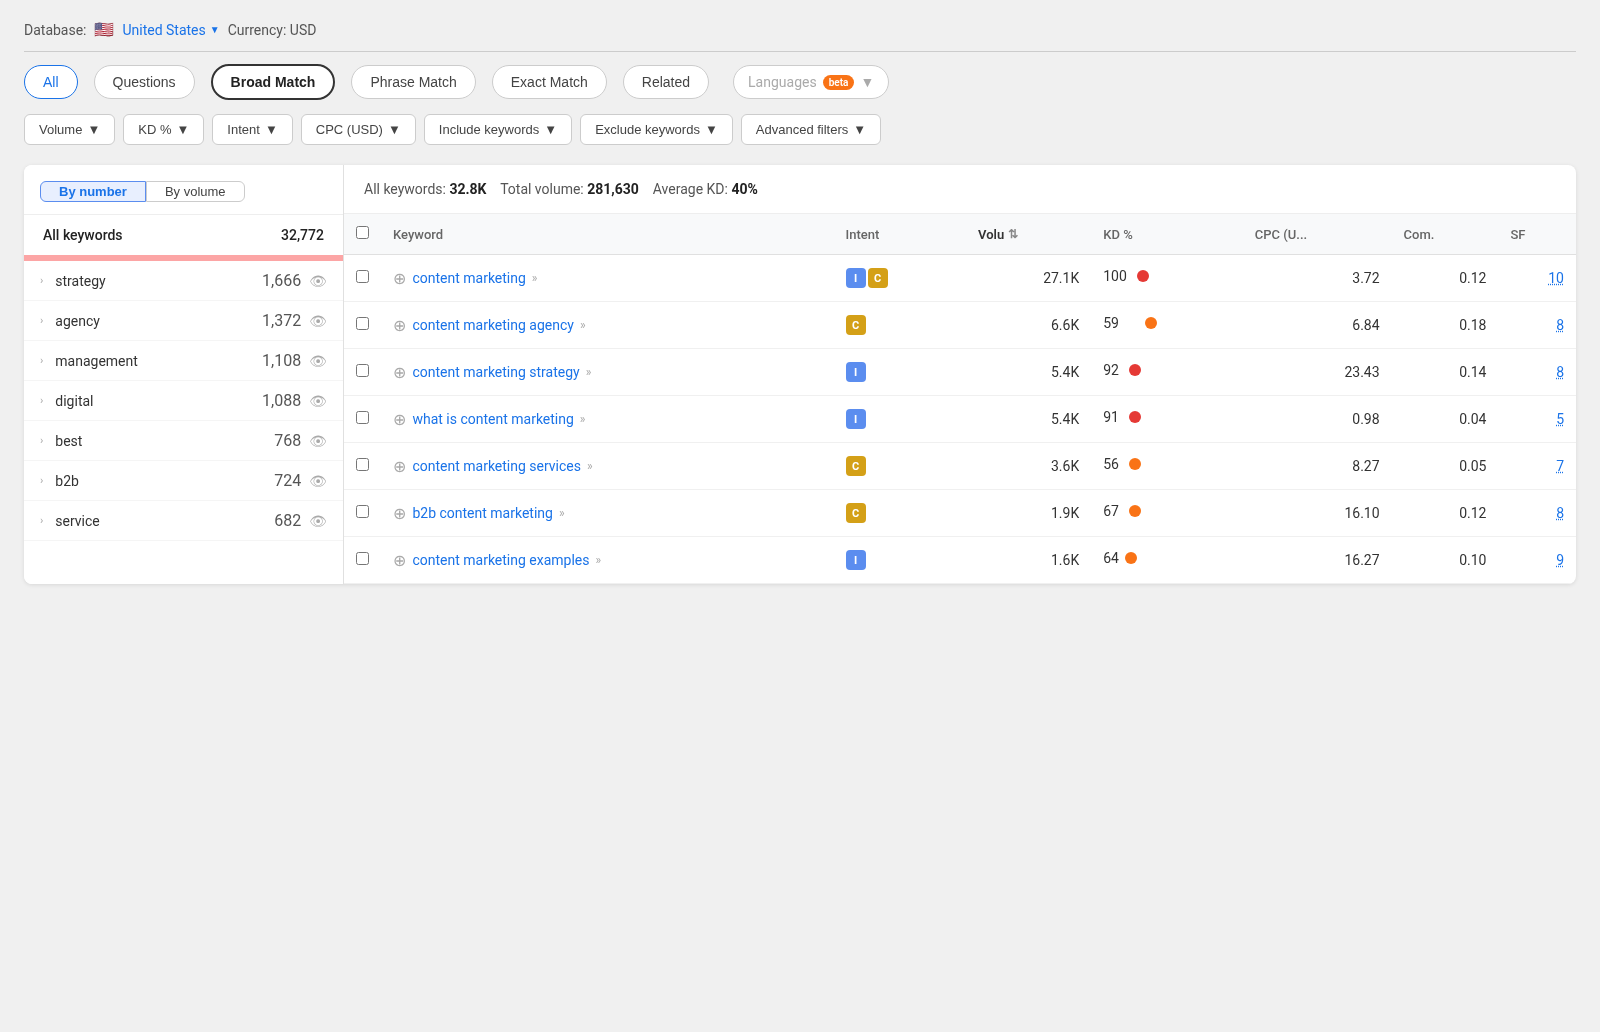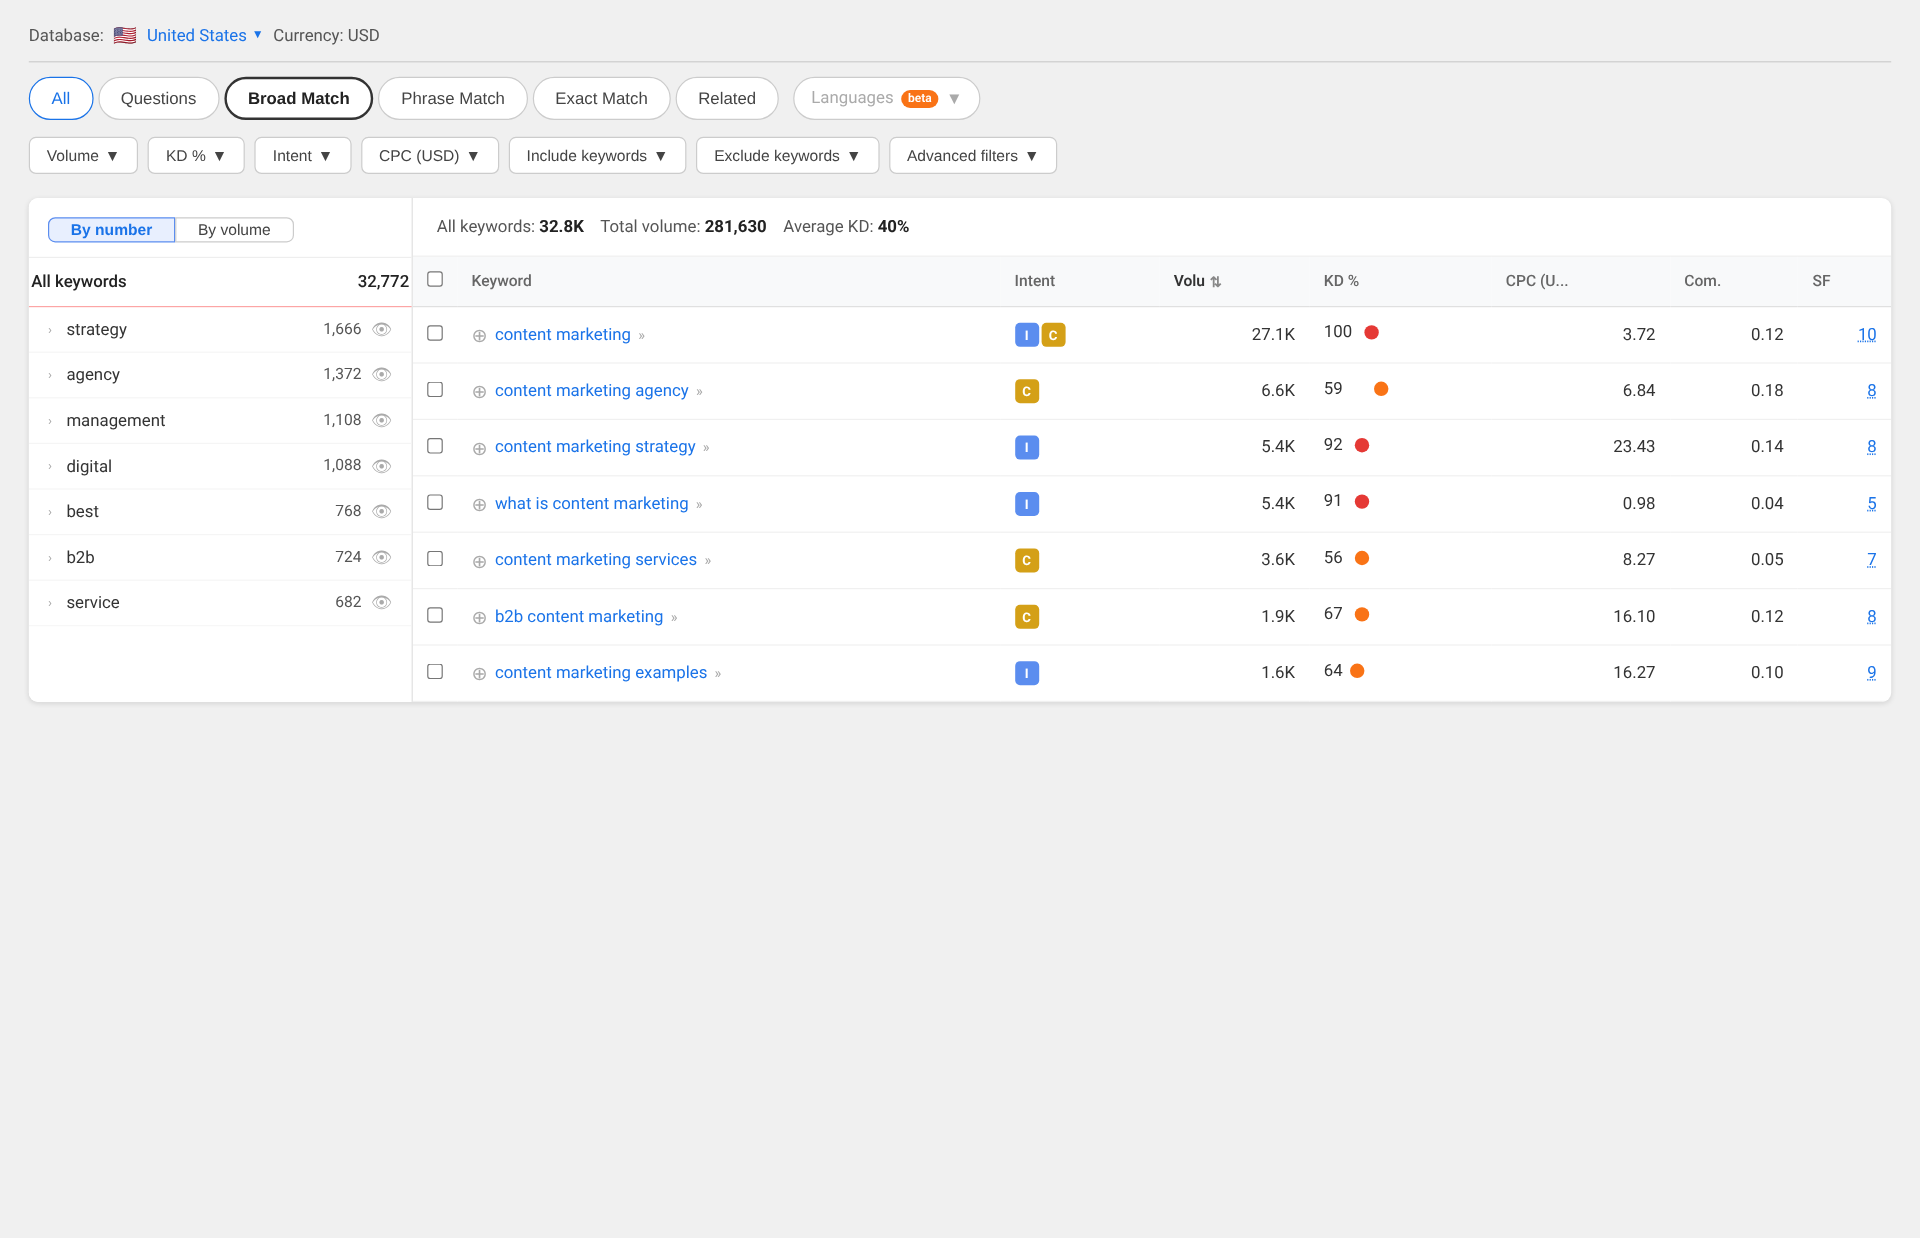--- a/index.html
+++ b/index.html
@@ -45,21 +45,22 @@
     }
     .chevron-down { font-size: 10px; }
     .divider {
       border: none;
       border-top: 1px solid #ccc;
       margin: 12px 0;
     }
     
     .tab-row {
       display: flex;
-      gap: 4px;
+      align-items: center;
+      gap: 16px;
       margin-bottom: 14px;
       flex-wrap: wrap;
     }
     .tab-btn {
       padding: 8px 18px;
       border-radius: 20px;
       border: 1.5px solid #ccc;
       background: #fff;
       cursor: pointer;
       font-size: 14px;
@@ -154,22 +155,22 @@
     .sort-btn.active {
       background: #e8effe;
       border-color: #5b8def;
       color: #1a73e8;
       font-weight: 600;
     }
     .sidebar-all-keywords {
       display: flex;
       justify-content: space-between;
       align-items: center;
-      padding: 12px 2px;
-      border-bottom: 1px solid #fca5a5;
+      padding: 12px 19px;
+      border-bottom: 6px solid #fca5a5;
       font-weight: 500;
       color: #222;
     }
     .sidebar-item {
       display: flex;
       align-items: center;
       padding: 10px 16px;
       border-bottom: 1px solid #f5f5f5;
       gap: 8px;
       cursor: pointer;
@@ -178,21 +179,21 @@
       color: #aaa;
       font-size: 11px;
       margin-right: 4px;
     }
     .sidebar-label {
       flex: 1;
       color: #333;
     }
     .sidebar-count {
       color: #555;
-      font-size: 13px;
+      font-size: 16px;
     }
     .eye-icon {
       color: #aaa;
       font-size: 14px;
       cursor: pointer;
     }
     
     .sidebar-scroll {
       overflow-y: auto;
       max-height: 600px;

